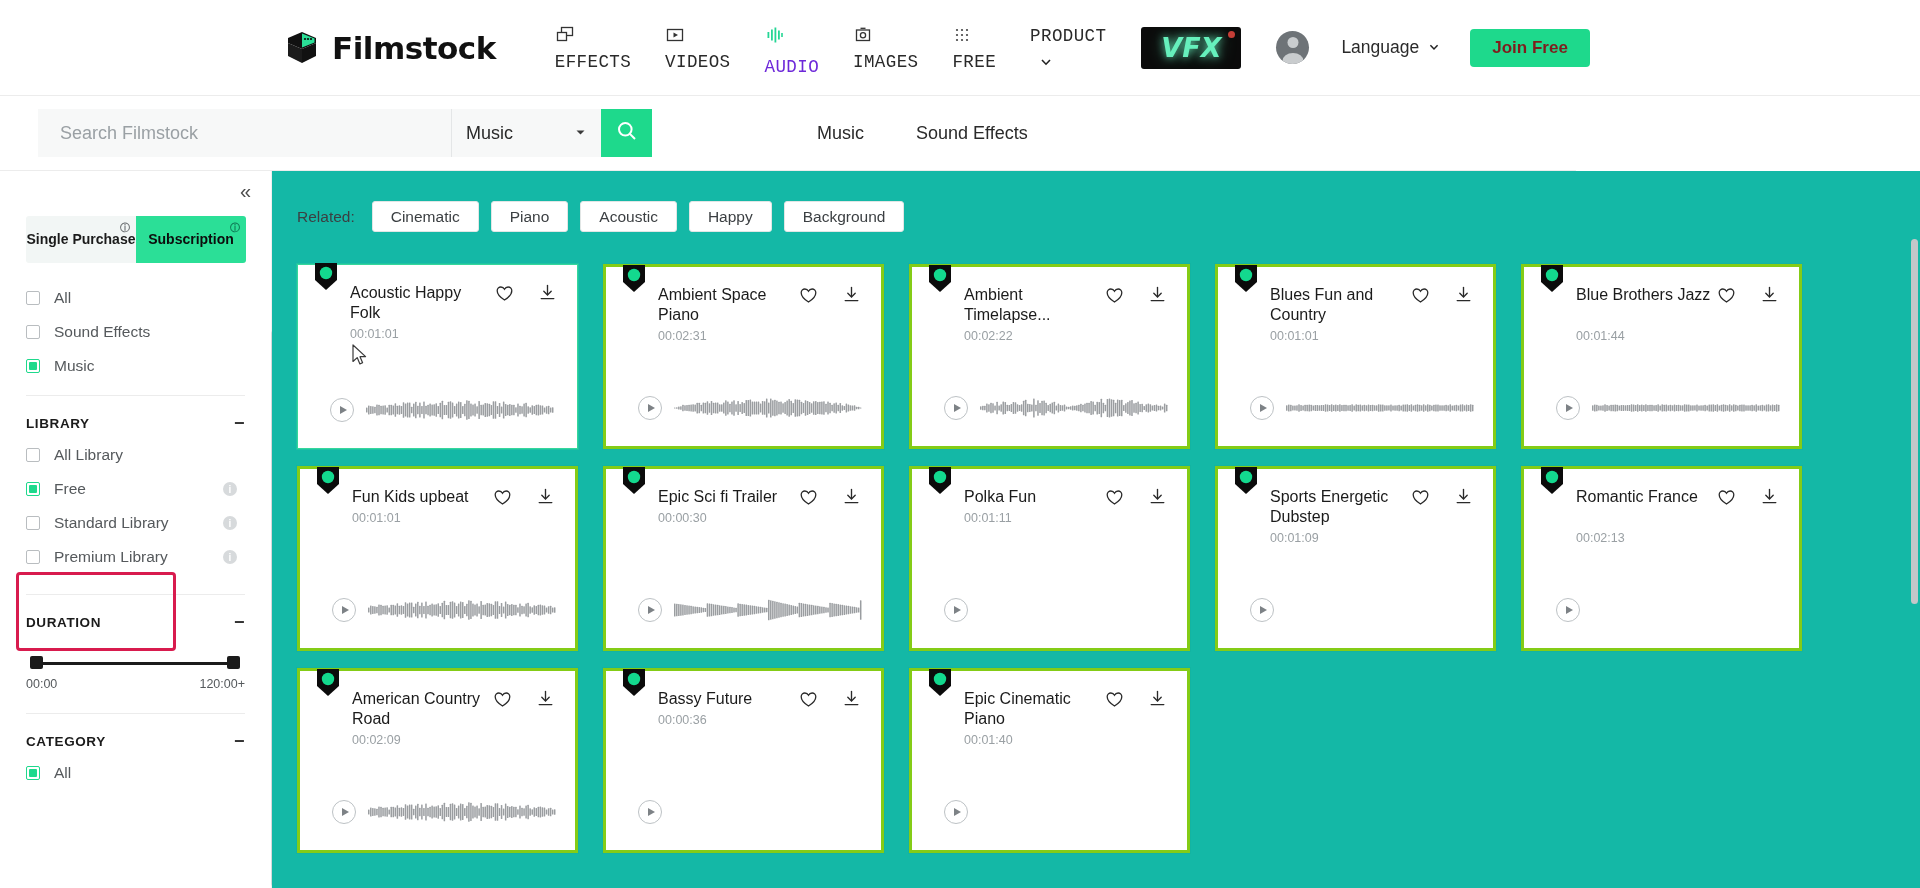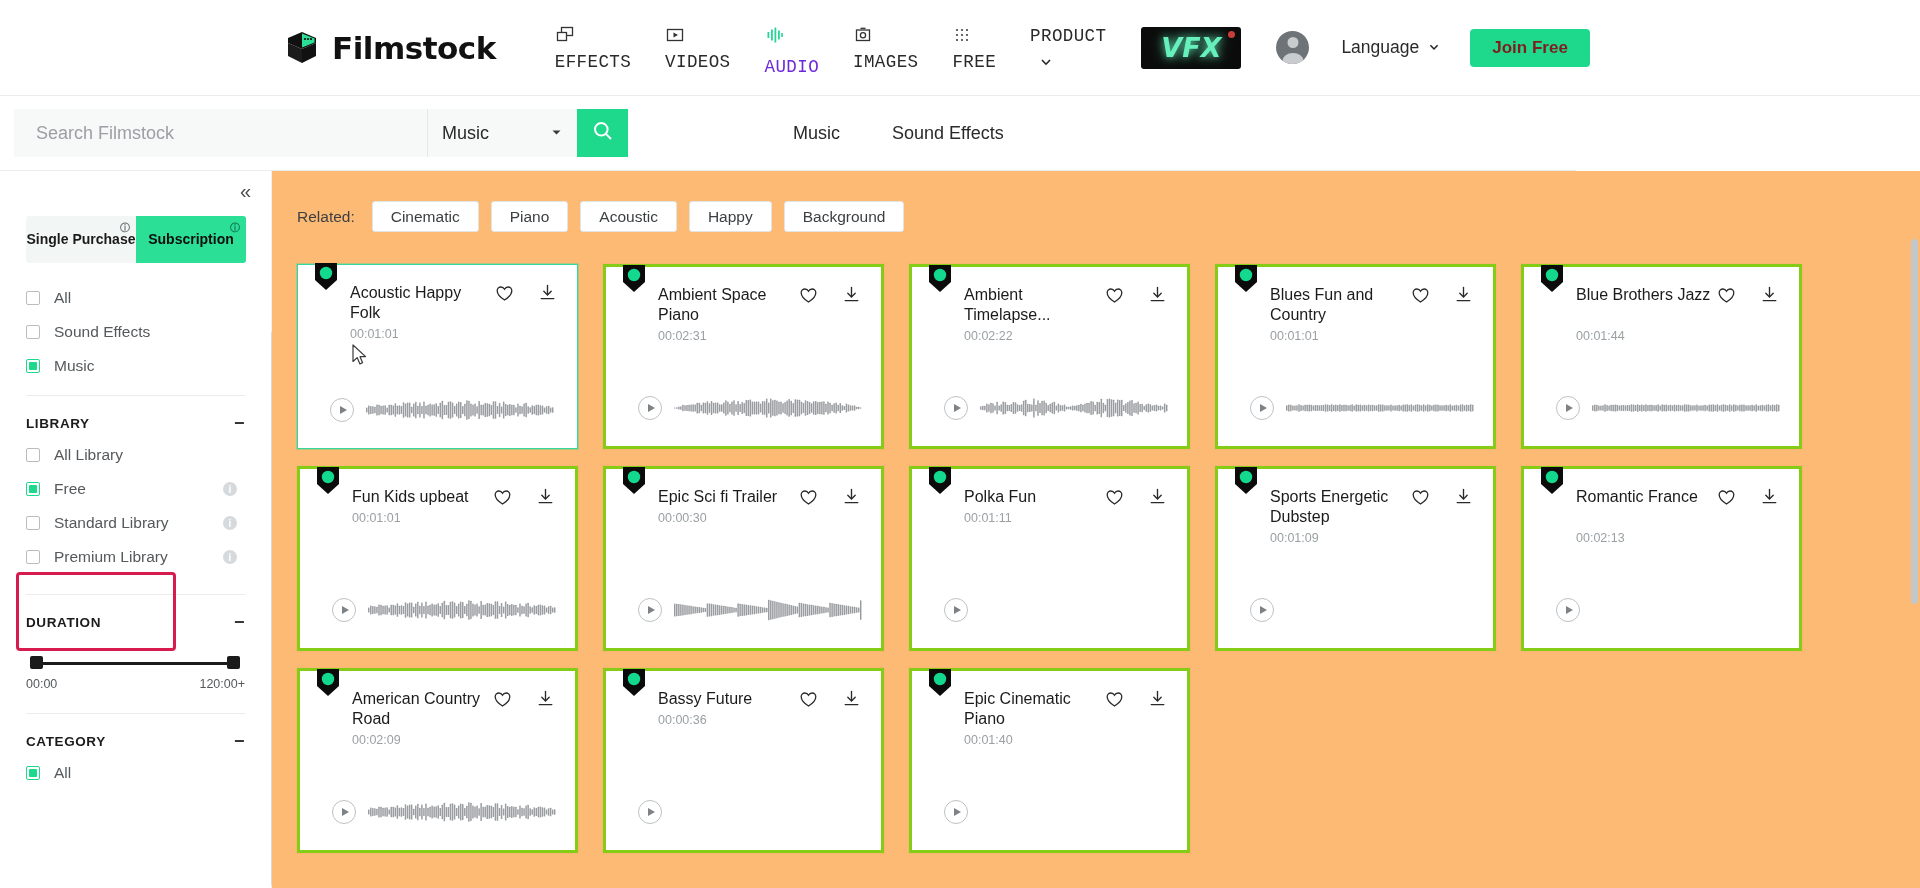--- a/index.html
+++ b/index.html
@@ -47,21 +47,21 @@
   .avatar::after{content:""; position:absolute; left:50%; bottom:-5px; transform:translateX(-50%);
       width:21px; height:16px; border-radius:50% 50% 0 0; background:#c9ccce;}
   .lang { margin-left: 32px; font-size:17.5px; color:#2a2a2a; display:flex; align-items:center; gap:9px; cursor:pointer;}
   .joinfree { margin-left: 30px; background:#1ED98C; color:#7f1d1d; font-size:17px; font-weight:700;
               padding: 0 22px; height:38px; display:flex; align-items:center; border-radius:4px;
               cursor:pointer; }
 
   
   .searchrow {
     position:absolute; top:96px; left:0; width:1576px; height:75px; background:#fff;
-    border-bottom:1px solid #ececec; display:flex; align-items:center;
+    border-bottom:1px solid #ececec; display:flex; align-items:center;padding-left:24px;
   }
   .searchbox { display:flex; align-items:stretch; margin-left:14px; height:48px; }
   .search-input {
     width: 413px; background:#f7f8f8; border:none; outline:none;
     font-size:18px; color:#8b9094; padding-left:22px;
     font-family:"Liberation Sans", sans-serif;
   }
   .search-input::placeholder { color:#9aa0a4; }
   .search-select {
     width:150px; background:#f7f8f8; border:none; border-left:1px solid #e4e6e7;
@@ -113,21 +113,21 @@
   .slider-wrap { margin-top: 22px; position:relative; height: 22px; }
   .slider-track { position:absolute; left:8px; right:11px; top:9px; height:3px; background:#1b1b1b; }
   .slider-knob { position:absolute; top:3px; width:13px; height:13px; background:#1b1b1b; border-radius:2px;}
   .slider-knob.left { left:4px; }
   .slider-knob.right { right:5px; }
   .slider-labels { display:flex; justify-content:space-between; font-size:12.5px; color:#55595c; margin-top:2px; }
 
   .scroll-ind { position:absolute; right:-4px; top:160px; width:4px; height:555px; background:#d6d9da; border-radius:2px; }
 
   
-  .content { flex:1; background:#fdba74; position:relative; overflow:hidden; }
+  .content { flex:1; background:#14b8a6; position:relative; overflow:hidden; }
   .related { display:flex; align-items:center; gap:12px; padding: 30px 0 0 25px; }
   .related-label { font-size:15.5px; color:#3b3f42; margin-right:5px; }
   .tag { background:#fff; border:1px solid #e1e6e5; border-radius:3px; height:31px;
          display:flex; align-items:center; padding: 0 18px; font-size:15.5px; color:#3b3f42; cursor:pointer; }
 
   .grid { display:grid; grid-template-columns: repeat(5, 281px); gap: 17px 25px;
           padding: 32px 0 0 25px; }
   .card { background:#fff; height:185px; position:relative; border:3px solid #84cc16;
           box-shadow: 0 0 0 1px rgba(0,0,0,0.02); cursor:pointer; }
   .card.selected { border:1px solid #35D79C; box-shadow: 0 0 0 1px rgba(53,215,156,0.35); }

